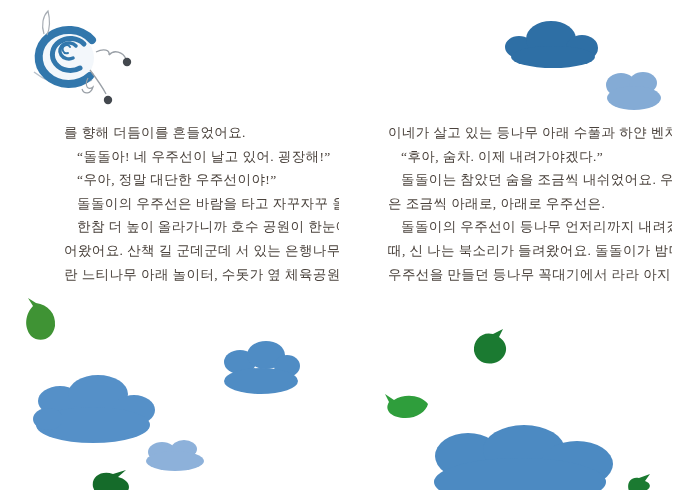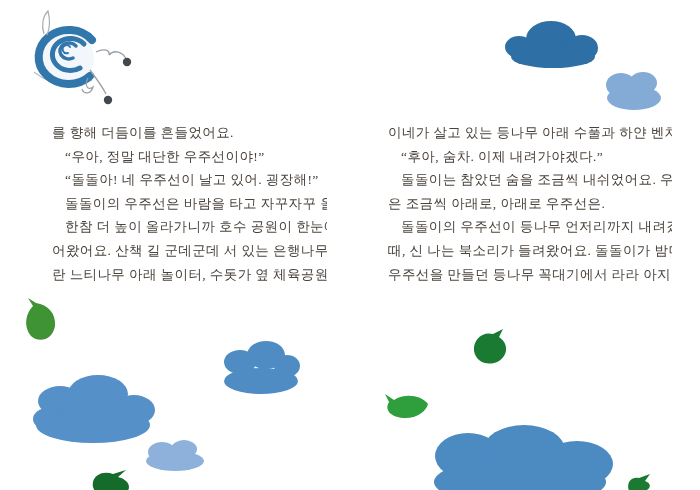--- a/index.html
+++ b/index.html
@@ -16,21 +16,21 @@
   }
   .text-column {
     position: absolute;
     top: 121px;
     color: #4a423c;
     font-size: 13.5px;
     line-height: 23.6px;
     letter-spacing: 0.4px;
     overflow: hidden;
   }
-  .col-left  { left: 52px;  width: 275px; }
+  .col-left  { left: 64px;  width: 275px; }
   .col-right { left: 388px; width: 284px; }
   .story-line { white-space: nowrap; }
   .story-line.indent { padding-left: 13px; }
 </style>
 </head>
 <body>
 
 <svg class="decor-layer" viewBox="0 0 700 490" aria-hidden="true">
 
   <g>
@@ -87,22 +87,22 @@
 
   <path d="M 36 303 L 28 298 L 33 306 C 26 313 23 326 31 336 C 40 344 53 339 55 326 C 56 313 48 305 36 303 Z" fill="#3f9334"></path>
   <path d="M 118 477 L 126 470 L 113 474 C 101 470 91 477 93 487 L 95 492 L 127 492 C 132 486 127 479 118 477 Z" fill="#156b2a"></path>
   <path d="M 499 337 L 503 329 L 493 334 C 482 331 473 340 474 351 C 476 362 488 367 499 361 C 509 354 508 343 499 337 Z" fill="#1b7a31"></path>
   <path d="M 394 400 L 385 394 L 389 402 C 384 410 391 417 403 418 C 416 419 426 412 428 404 C 421 395 405 393 394 400 Z" fill="#2f9e3c"></path>
   <path d="M 645 481 L 650 474 L 639 478 C 631 476 626 483 629 491 L 645 491 C 652 488 651 483 645 481 Z" fill="#1b7a31"></path>
 </svg>
 
 <div class="text-column col-left">
   <div class="story-line">를 향해 더듬이를 흔들었어요.</div>
+  <div class="story-line indent">“돌돌아! 네 우주선이 날고 있어. 굉장해!”</div>
   <div class="story-line indent">“우아, 정말 대단한 우주선이야!”</div>
-  <div class="story-line indent">“돌돌아! 네 우주선이 날고 있어. 굉장해!”</div>
   <div class="story-line indent">돌돌이의 우주선은 바람을 타고 자꾸자꾸 올라갔</div>
   <div class="story-line indent">한참 더 높이 올라가니까 호수 공원이 한눈에 들</div>
   <div class="story-line">어왔어요. 산책 길 군데군데 서 있는 은행나무, 커다</div>
   <div class="story-line">란 느티나무 아래 놀이터, 수돗가 옆 체육공원. 돌돌</div>
 </div>
 
 <div class="text-column col-right">
   <div class="story-line">이네가 살고 있는 등나무 아래 수풀과 하얀 벤치도</div>
   <div class="story-line indent">“후아, 숨차. 이제 내려가야겠다.”</div>
   <div class="story-line indent">돌돌이는 참았던 숨을 조금씩 내쉬었어요. 우주선</div>

